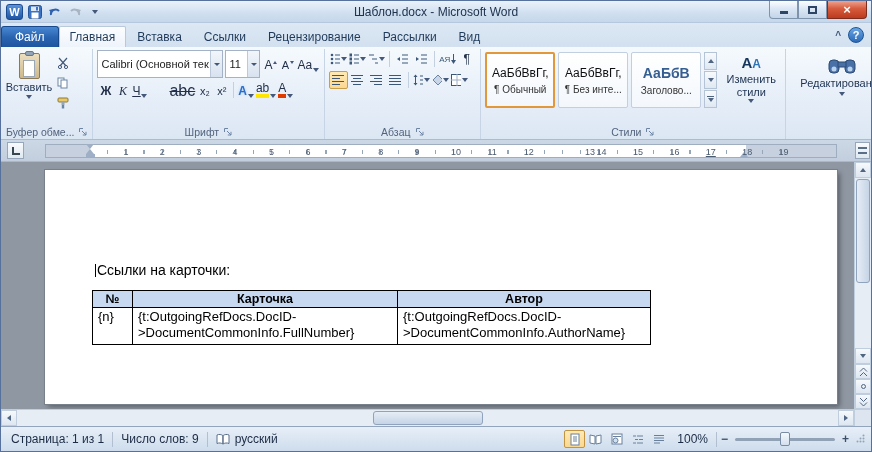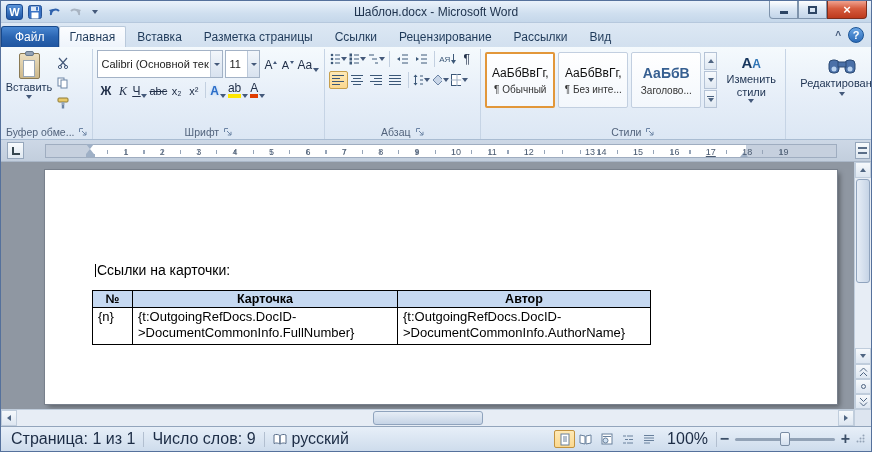--- a/index.html
+++ b/index.html
@@ -74,21 +74,21 @@
   .combo .arrow{ margin-left:auto; width:12px; height:100%; display:flex; align-items:center; justify-content:center;
     background:linear-gradient(#f2f6fb,#d8e2ef); border-left:1px solid #bcc9da;}
   .combo .arrow .da{ border-top-width:3px;}
   .fbtn{ min-width:17px; height:18px; display:flex; align-items:flex-end; justify-content:center;
     font-size:12px; color:#223049; padding:0 1px 1px; line-height:14px; gap:1px;}
   .vdiv{ width:1px; height:16px; background:#c3d0e0; margin:0 3px;}
 
   .b-bold{ font-weight:bold;}
   .b-italic{ font-style:italic; font-family:"Liberation Serif",serif;}
   .b-under{ text-decoration:underline;}
-  .b-strike{ text-decoration:line-through; font-size:11px;}
+  .b-strike{ text-decoration:line-through; font-size:16px;margin-left:20px;}
   .b-small{ font-size:11px;}
   .b-effects{ color:#2a6cc8; font-weight:bold; text-shadow:0 0 3px #a9cdf2;}
   .b-high{ border-bottom:4px solid #ffe600; line-height:11px;}
   .b-color{ border-bottom:4px solid #e03c00; line-height:11px;}
   .mini-up{ width:0;height:0;border-left:2.5px solid transparent;border-right:2.5px solid transparent;border-bottom:3.5px solid #44597a; margin-bottom:8px;}
   .mini-dn{ width:0;height:0;border-left:2.5px solid transparent;border-right:2.5px solid transparent;border-top:3.5px solid #44597a; margin-bottom:8px;}
 
   .pbtn{ width:19px; height:18px; display:flex; align-items:center; justify-content:center; gap:1px; border:1px solid transparent;}
   .pbtn.active{ background:linear-gradient(#fee9b6,#fbd88f); border-color:#c79f4c; border-radius:2px;}
   .picon{ display:block; }
@@ -172,21 +172,21 @@
     background:linear-gradient(#f6f9fc,#dde6f1); border:1px solid #c0cddc;}
   .hs-track{ flex:1; position:relative;}
   .hs-thumb{ position:absolute; top:1px; bottom:1px; left:50%; width:110px; margin-left:-55px;
     border-radius:3px; border:1px solid #8fa3bd; background:linear-gradient(#e6edf6,#c6d4e6);}
   .tri-l{ width:0;height:0;border-top:3.5px solid transparent;border-bottom:3.5px solid transparent;border-right:4.5px solid #4f6582;}
   .tri-r{ width:0;height:0;border-top:3.5px solid transparent;border-bottom:3.5px solid transparent;border-left:4.5px solid #4f6582;}
   .corner{ position:absolute; right:0; bottom:0; width:17px; height:17px; background:#dde5f0; border-top:1px solid #c0cddc; border-left:1px solid #c0cddc;}
 
   
   .statusbar{ height:25px; flex:0 0 auto; display:flex; align-items:center;
-    background:linear-gradient(#e7eff8,#cedcec); border-top:1px solid #93a5bc; font-size:16px; color:#1c2c45; padding-left:2px;}
+    background:linear-gradient(#e7eff8,#cedcec); border-top:1px solid #93a5bc; font-size:12px; color:#1c2c45; padding-left:2px;}
   .sb-item{ padding:0 8px; display:flex; align-items:center; gap:5px; height:100%;}
   .sb-sep{ width:1px; height:15px; background:#b2bfd0;}
   .sb-right{ margin-left:auto; display:flex; align-items:center; padding-right:4px;}
   .vbtn{ width:21px; height:18px; display:flex; align-items:center; justify-content:center; border:1px solid transparent;}
   .vbtn.active{ background:linear-gradient(#fee9b6,#fbd88f); border-color:#c29340; border-radius:2px;}
   .zoom-label{ padding:0 8px;}
   .zbtn{ width:15px; text-align:center; color:#3c4f68; font-weight:bold;}
   .slider{ width:100px; height:16px; position:relative; margin:0 3px;}
   .slider .track{ position:absolute; left:0; right:0; top:7px; height:3px; background:#92a2b6; border-radius:2px;}
   .slider .notch{ position:absolute; left:50%; top:4px; width:1px; height:9px; background:#7e8fa3;}
@@ -237,21 +237,20 @@
       <div class="winbtn close">
           <span>×</span>
         </div>
     </div>
   </div>
 
   <div class="tabrow">
     <div class="file-tab">Файл</div>
     <div class="tab active">Главная</div>
     <div class="tab">Вставка</div>
-    <div class="tab">Разметка страницы</div>
     <div class="tab">Ссылки</div>
     <div class="tab">Рецензирование</div>
     <div class="tab">Рассылки</div>
     <div class="tab">Вид</div>
     <div class="tabrow-right">
       <span class="collapse-btn">^</span>
       <span class="help-btn">?</span>
     </div>
   </div>
 

